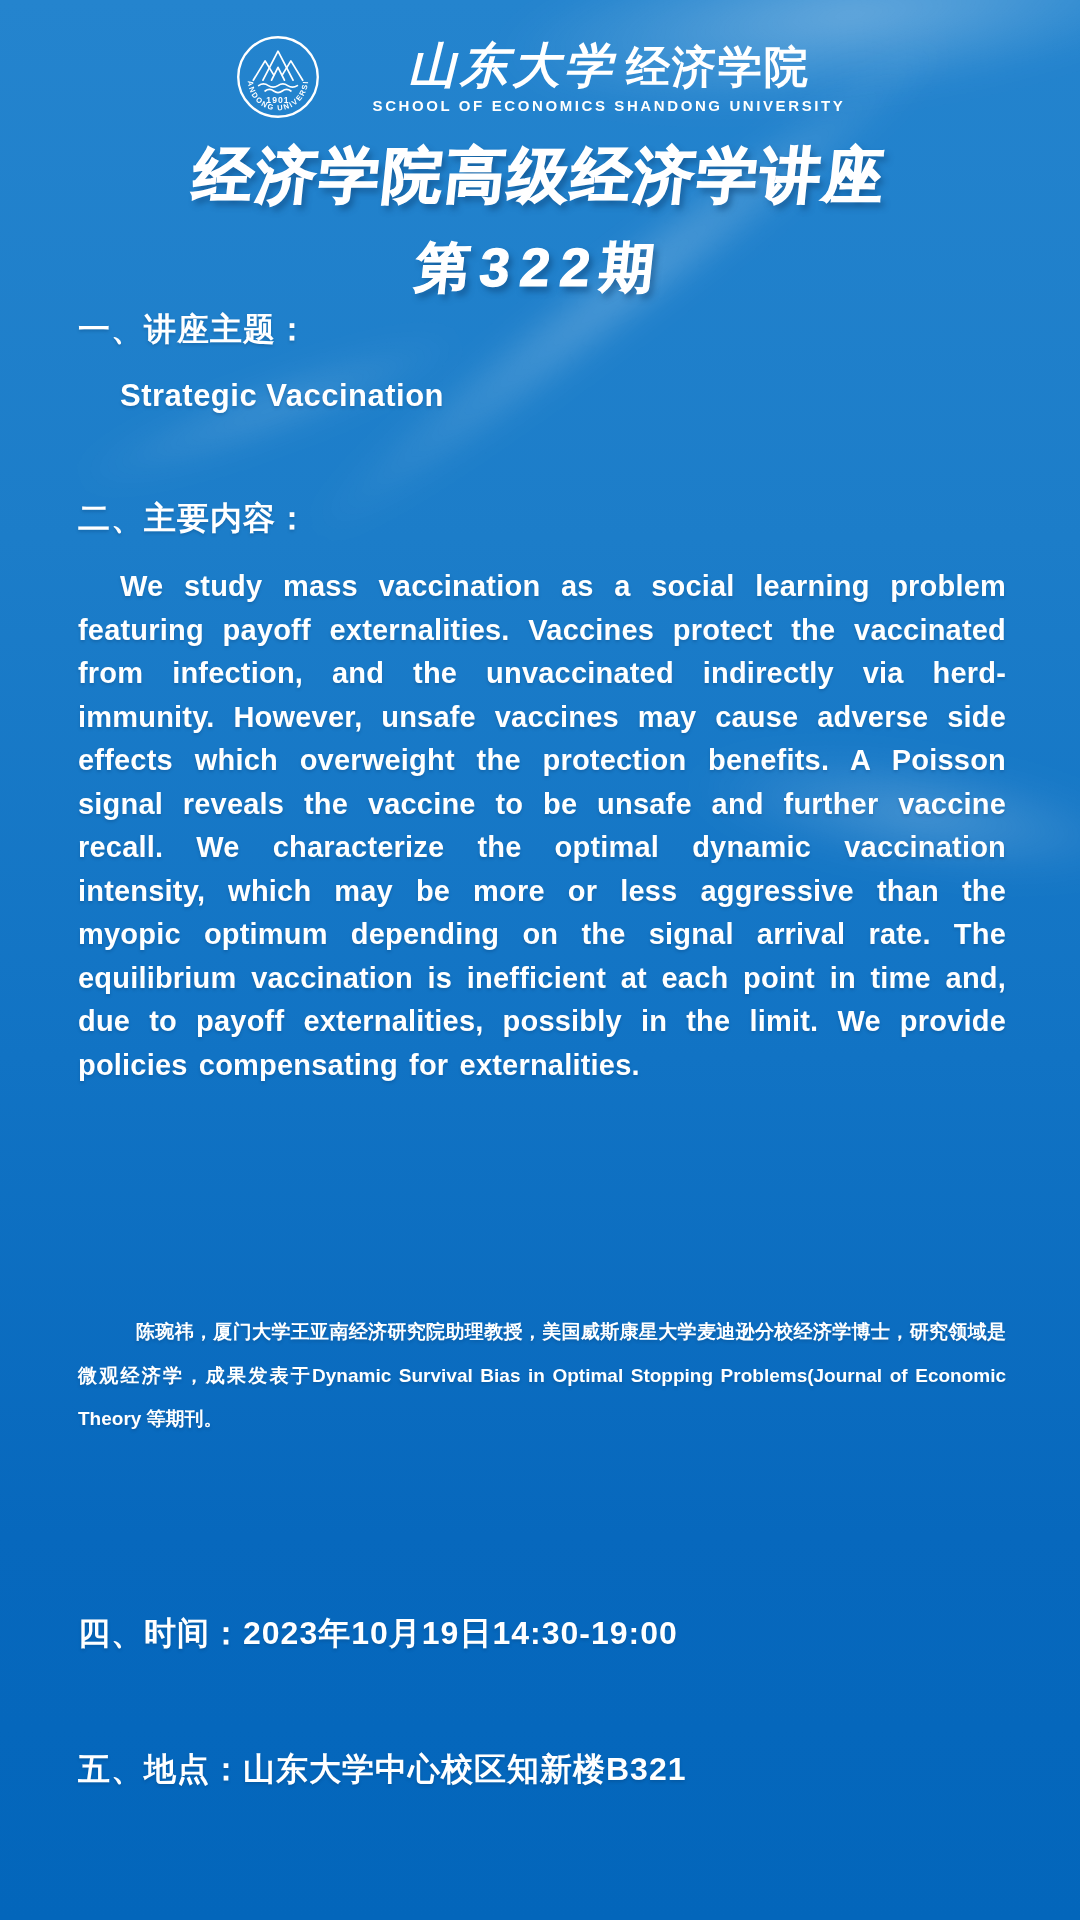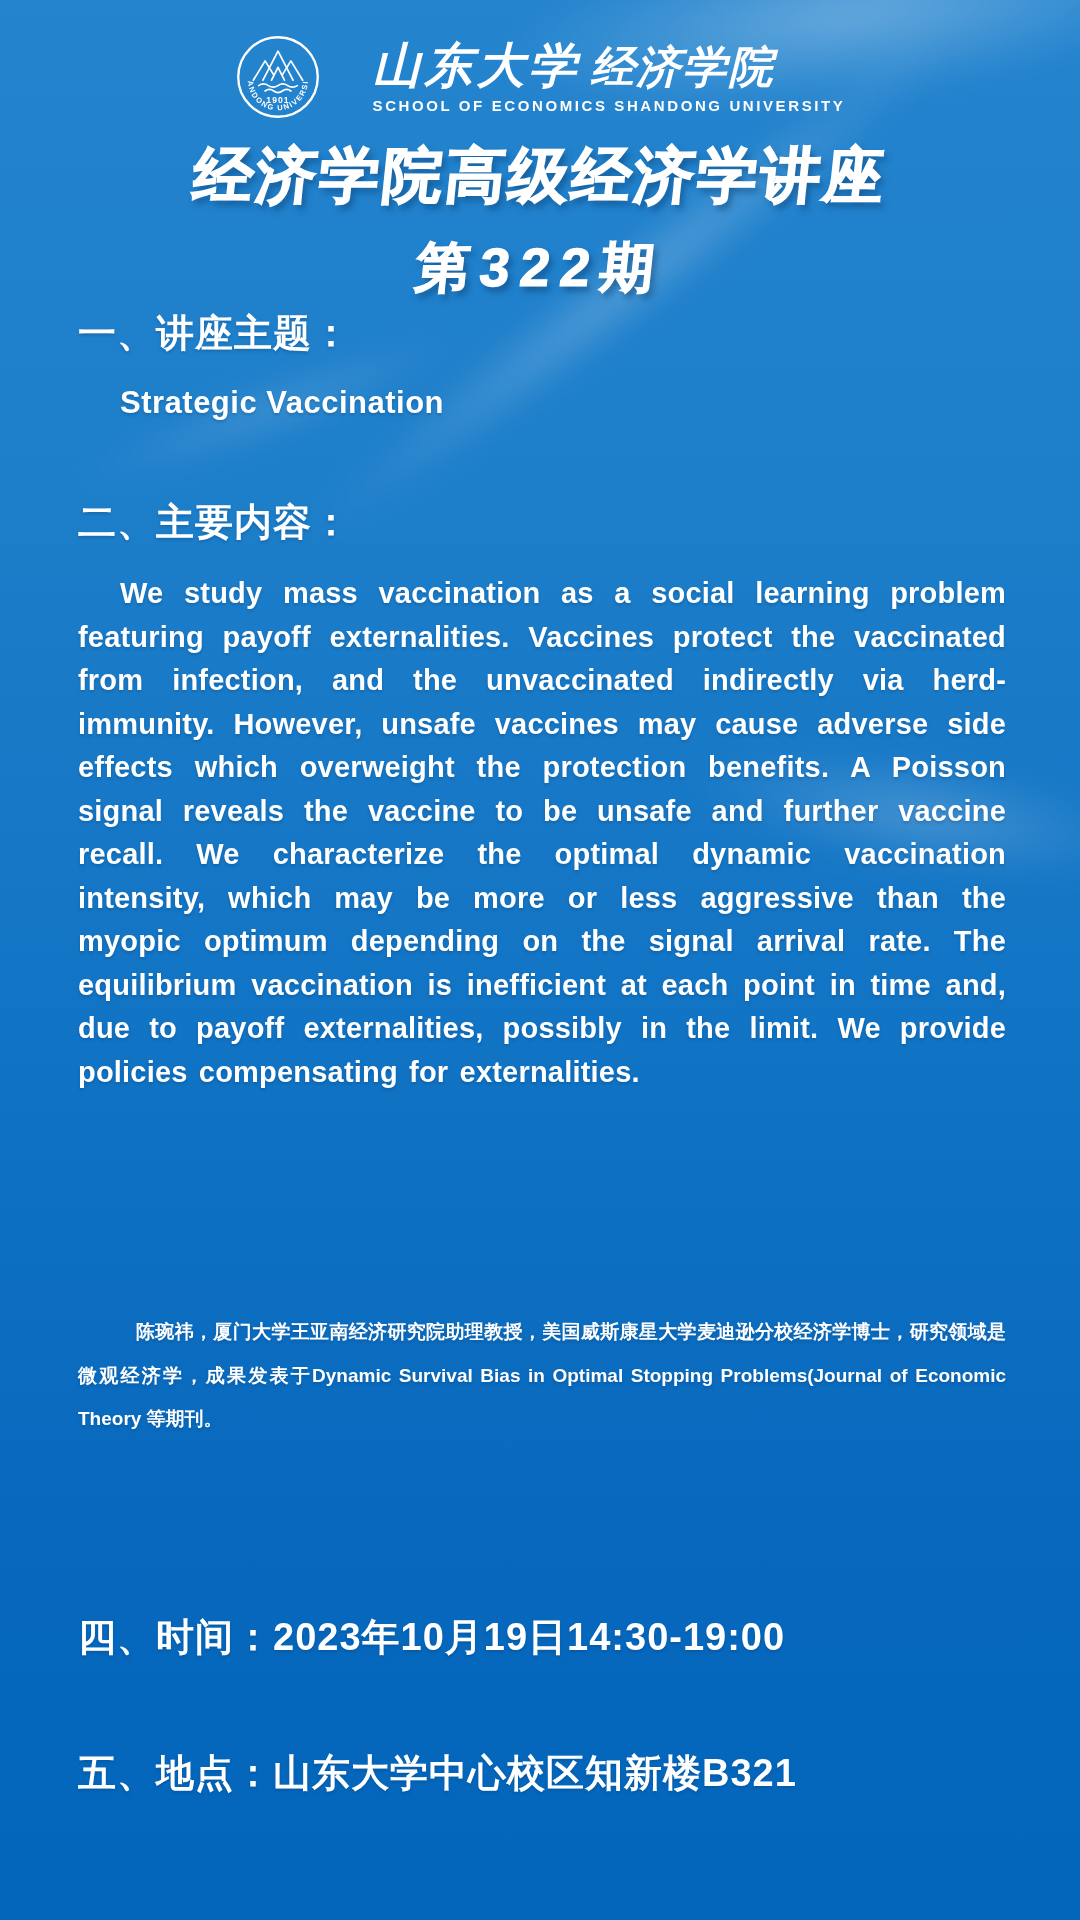--- a/index.html
+++ b/index.html
@@ -36,28 +36,28 @@
     background:radial-gradient(ellipse at center,rgba(255,255,255,0.14) 0%,rgba(255,255,255,0) 70%);
     transform:rotate(160deg);
   }
 
   
   .logo{
     position:absolute;top:34px;left:0;width:1080px;
     display:flex;justify-content:center;align-items:center;gap:20px;
   }
   .seal{width:86px;height:86px;flex:0 0 auto;}
-  .logo-text{display:flex;flex-direction:column;align-items:flex-start;margin-left:32px;}
+  .logo-text{display:flex;flex-direction:column;align-items:center;margin-left:32px;}
   .logo-cn{display:flex;align-items:baseline;gap:10px;line-height:1;}
   .logo-calli{
     font-family:"DejaVu Serif",serif;font-style:italic;font-weight:bold;
     font-size:48px;letter-spacing:4px;
   }
   .logo-college{
-    font-weight:bold;font-size:44px;letter-spacing:2px;font-style:italic;
+    font-weight:bold;font-size:44px;letter-spacing:2px;
   }
   .logo-en{
     margin-top:8px;font-size:15px;font-weight:bold;letter-spacing:2.6px;white-space:nowrap;
   }
 
   
   .title{
     position:absolute;top:136px;left:0;width:1080px;margin:0;
     text-align:center;font-size:60px;font-weight:900;letter-spacing:3px;
     transform:skewX(-6deg);
@@ -68,21 +68,21 @@
     position:absolute;top:232px;left:0;width:1080px;
     text-align:center;font-size:54px;font-weight:900;letter-spacing:10px;
     transform:skewX(-6deg);
     text-shadow:4px 5px 6px rgba(7,53,102,0.5);
     -webkit-text-stroke:1.2px #ffffff;
   }
 
   
   .sec{position:absolute;left:78px;width:928px;}
   .sec h2{
-    margin:0;font-size:38px;font-weight:bold;letter-spacing:1px;
+    margin:0;font-size:32px;font-weight:bold;letter-spacing:1px;
     text-shadow:0 2px 3px rgba(0,50,100,0.25);
   }
   .sec-topic{top:308px;}
   .topic-body{
     margin:26px 0 16px 42px;font-size:31px;font-weight:bold;letter-spacing:0.5px;
     text-shadow:0 2px 3px rgba(0,50,100,0.25);
   }
   .sec-content{top:497px;}
   .para{
     margin:24px 0 11px 0;font-size:29px;font-weight:bold;line-height:43.5px;

